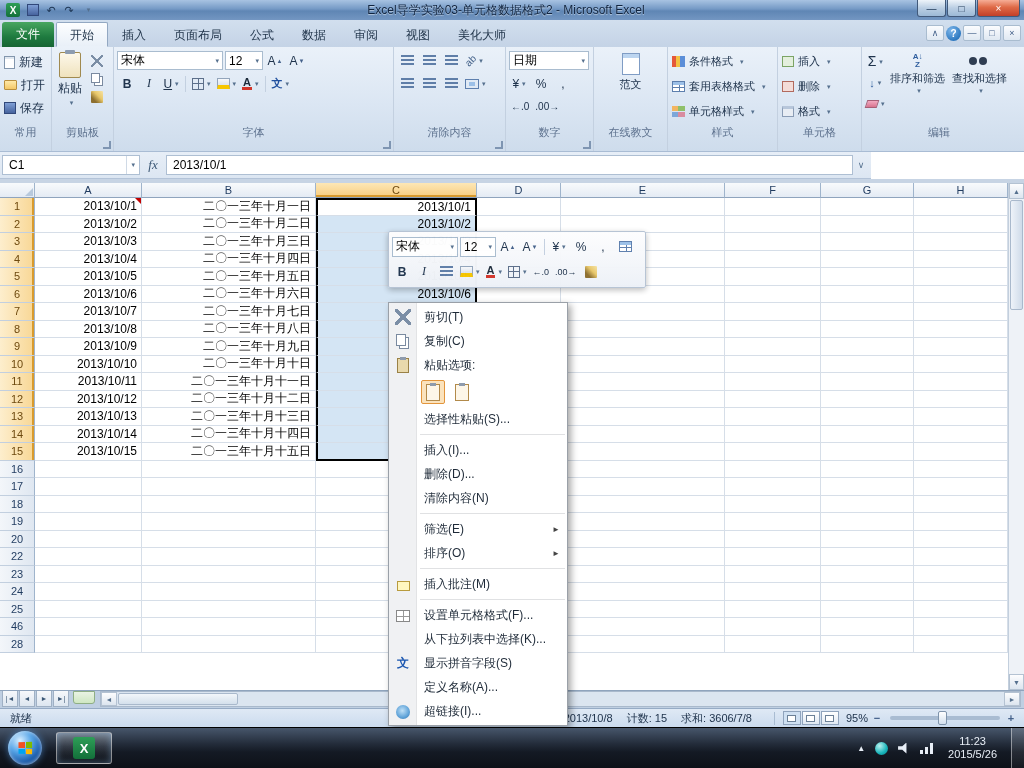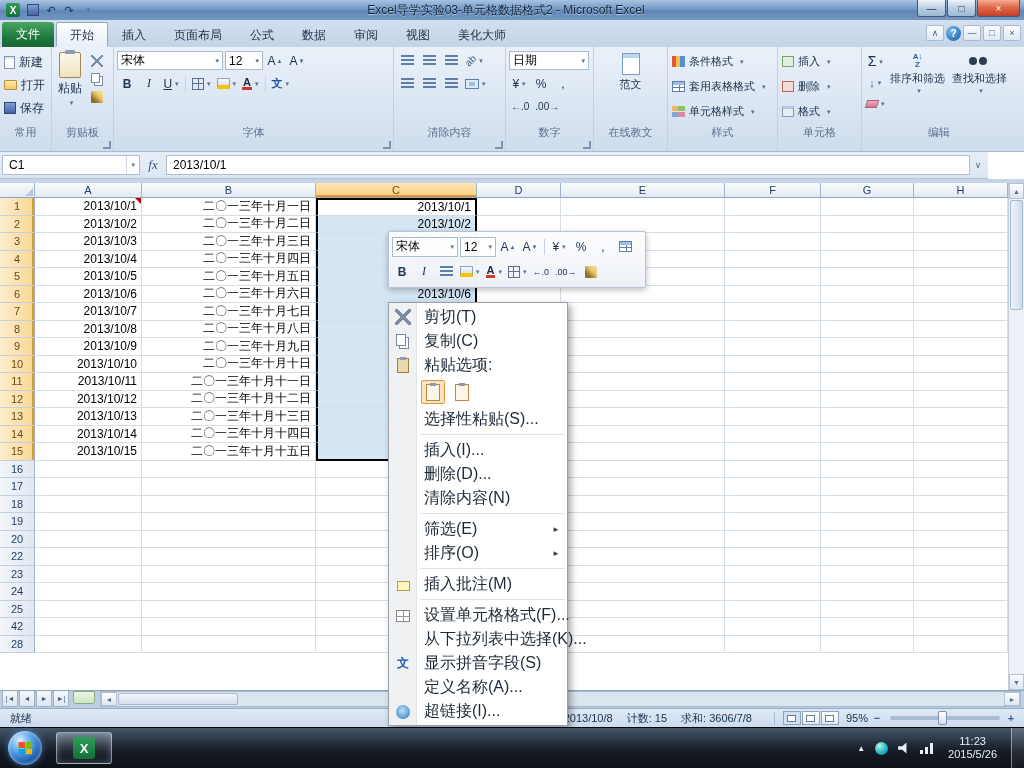--- a/index.html
+++ b/index.html
@@ -77,21 +77,21 @@
 .mi-cut{background:linear-gradient(45deg,transparent 42%,#7b8ea6 42%,#7b8ea6 58%,transparent 58%),linear-gradient(135deg,transparent 42%,#7b8ea6 42%,#7b8ea6 58%,transparent 58%)}
 .mi-copy{width:10px;height:12px;background:#fff;border:1px solid #7a8aa0;box-shadow:3px 3px 0 -1px #fff,3px 3px 0 0 #7a8aa0;margin:0 4px 2px 0}
 .mi-clip{width:12px;height:15px;background:#e9d9ac;border:1px solid #9a8146;position:relative}
 .mi-clip::after{content:"";position:absolute;left:2px;top:-2px;width:6px;height:3px;background:#8e9bad}
 .mi-comment{width:13px;height:10px;background:#fff7c0;border:1px solid #b89b3e;margin-top:3px}
 .mi-format{width:14px;height:12px;border:1px solid #888;background-color:#fff;background-image:linear-gradient(#999,#999),linear-gradient(#999,#999);background-size:100% 1px,1px 100%;background-position:0 5px,6px 0;background-repeat:no-repeat;margin-top:2px}
 .mi-wen{width:auto}
 .mi-wen::before{content:"文";font-size:12px;color:#1a56b0;font-weight:bold}
 .mi-link{width:14px;height:14px;border-radius:50%;background:radial-gradient(circle at 45% 40%,#bfe0f7,#5ea2d8 60%,#2d6da8);margin-top:1px}
 
-#fbar{position:absolute;top:152px;left:0;width:988px;height:27px;background:linear-gradient(#e7eef7,#dce6f2);border-bottom:1px solid #b3c3d8;display:flex;align-items:center;padding:0 2px;z-index:17}
+#fbar{position:absolute;top:152px;left:0;width:871px;height:27px;background:linear-gradient(#e7eef7,#dce6f2);border-bottom:1px solid #b3c3d8;display:flex;align-items:center;padding:0 2px;z-index:17}
 #namebox{width:138px;height:20px;background:#fff;border:1px solid #aebfd3;display:flex;align-items:center;padding:0 0 0 6px;font-size:12px}
 .nbdd{margin-left:auto;font-size:7px;color:#55708e;border-left:1px solid #d0dae6;padding:0 4px;height:100%;display:flex;align-items:center}
 #fx{width:26px;text-align:center;font-style:italic;font-family:"Liberation Serif",serif;color:#3c5876;font-size:13px}
 #fcontent{flex:1;height:20px;background:#fff;border:1px solid #aebfd3;display:flex;align-items:center;padding:0 6px;font-size:12px}
 .fexp{width:16px;text-align:center;color:#55708e;font-size:9px}
 #strip2{position:absolute;top:179px;left:0;width:1024px;height:4px;background:#c7d4e4}
 
 #grid{position:absolute;top:183px;left:0;width:1008px;height:507px;background:#fff;overflow:hidden;z-index:1}
 .grow{display:flex;height:17.5px}
 .grow>div{flex:none}
@@ -154,21 +154,21 @@
 .clock{font-size:11px;line-height:13px;text-align:center;margin:0 4px;white-space:nowrap}
 .showdesk{width:13px;height:41px;border-left:1px solid rgba(255,255,255,.45);background:linear-gradient(rgba(255,255,255,.14),rgba(255,255,255,.03))}
 
 #minitb{position:absolute;left:388px;top:231px;width:258px;height:57px;background:linear-gradient(#fdfdfe,#edf1f7);border:1px solid #b6c3d4;border-radius:2px;box-shadow:0 2px 6px rgba(0,0,0,.28);z-index:70;padding:2px 3px;opacity:.98}
 .mtr{display:flex;align-items:center;gap:2px;height:25px}
 
 #ctxmenu{position:absolute;left:388px;top:302px;width:180px;background:#fff;border:1px solid #9aa0a8;box-shadow:3px 3px 7px rgba(0,0,0,.35);z-index:75;padding:2px 0}
 .mgutter{position:absolute;left:0;top:0;bottom:0;width:28px;background:#f0f1f3;border-right:1px solid #e2e3e5}
 .mitem{position:relative;display:flex;align-items:center;height:24px;z-index:1}
 .mico{width:28px;display:flex;justify-content:center;flex:none}
-.mlabel{padding-left:7px;font-size:16px;color:#1e2a38;white-space:nowrap}
+.mlabel{padding-left:7px;font-size:12px;color:#1e2a38;white-space:nowrap}
 .marrow{margin-left:auto;margin-right:7px;font-size:8px;color:#444}
 .msep{position:relative;height:1px;background:#e0e1e3;margin:3px 2px 3px 31px;z-index:1}
 .mpaste{position:relative;height:30px;display:flex;align-items:center;padding-left:32px;gap:5px;z-index:1}
 .pbtn{width:24px;height:24px;border:1px solid transparent;border-radius:2px;display:flex;align-items:center;justify-content:center}
 .pb1{border-color:#e2953c;background:#fbe3bd}
 .pclip{width:14px;height:17px;background:#fdf6e8;border:1px solid #b28a4a;position:relative}
 .pclip::before{content:"";position:absolute;left:3px;top:-2px;width:6px;height:3px;background:#8e9bad}
 </style>
 </head>
 <body>
@@ -718,21 +718,21 @@
       <div class="cell" style="width: 107px;"></div>
       <div class="cell" style="width: 174px;"></div>
       <div class="cell" style="width: 161px;"></div>
       <div class="cell" style="width: 84px;"></div>
       <div class="cell" style="width: 164px;"></div>
       <div class="cell" style="width: 96px;"></div>
       <div class="cell" style="width: 93px;"></div>
       <div class="cell" style="width: 94px;"></div>
     </div>
     <div class="grow">
-      <div class="rowh">42</div>
+      <div class="rowh">46</div>
       <div class="cell" style="width: 107px;"></div>
       <div class="cell" style="width: 174px;"></div>
       <div class="cell" style="width: 161px;"></div>
       <div class="cell" style="width: 84px;"></div>
       <div class="cell" style="width: 164px;"></div>
       <div class="cell" style="width: 96px;"></div>
       <div class="cell" style="width: 93px;"></div>
       <div class="cell" style="width: 94px;"></div>
     </div>
     <div class="grow">

